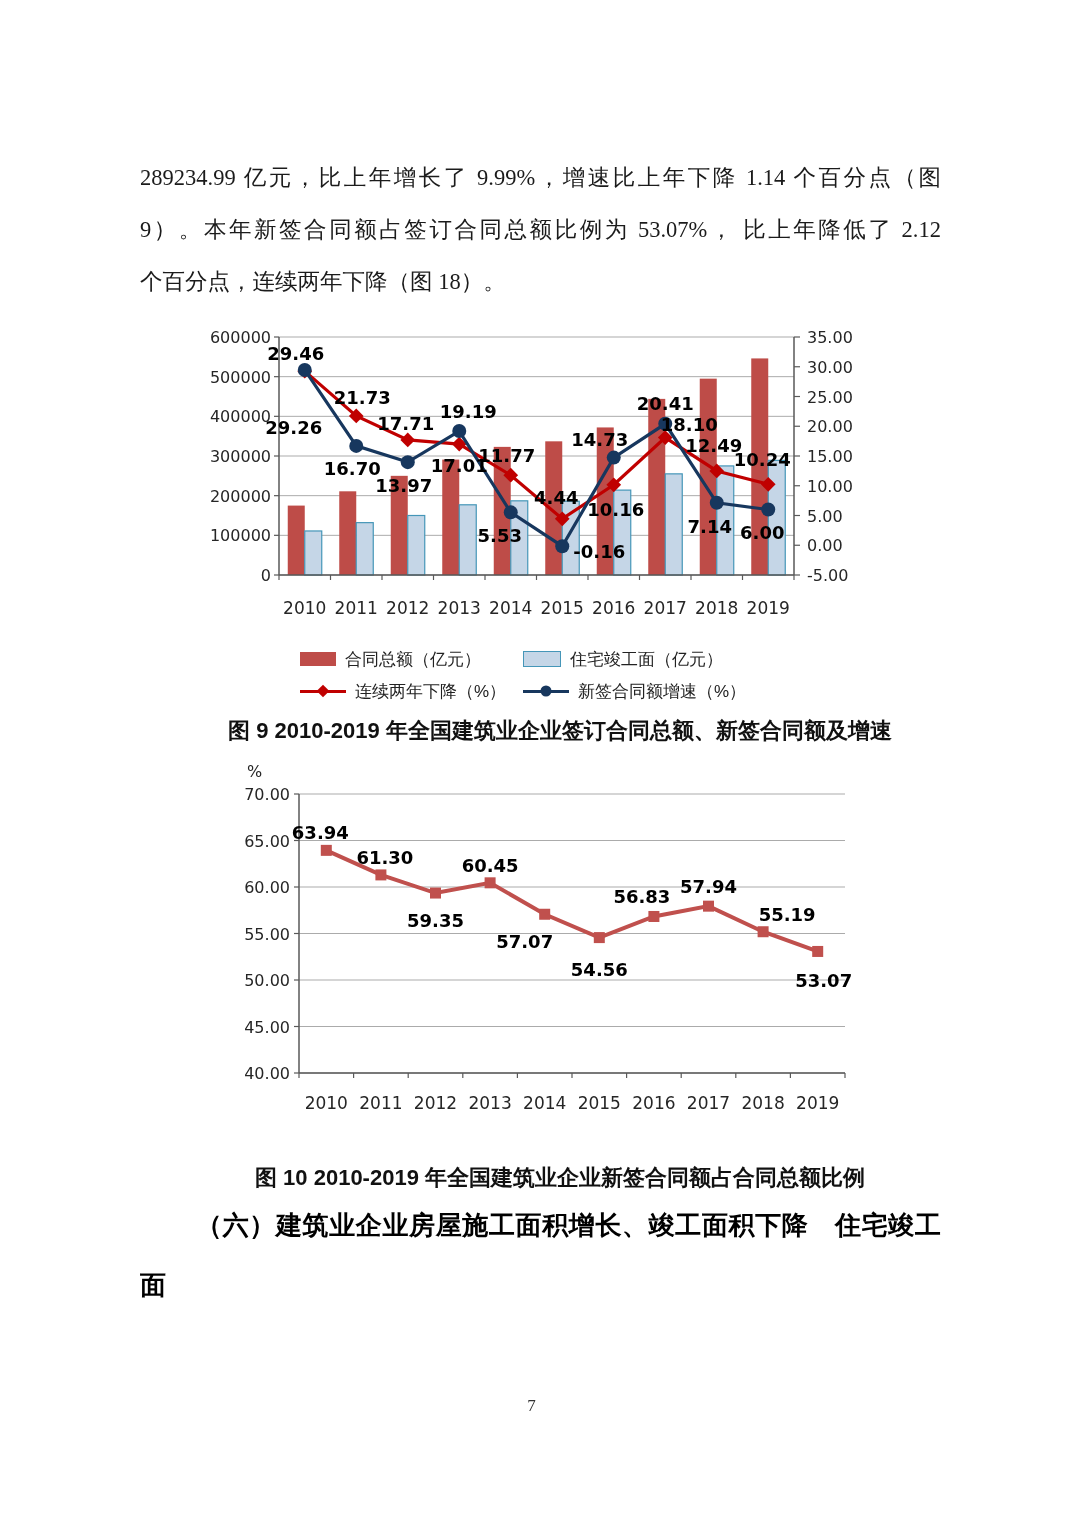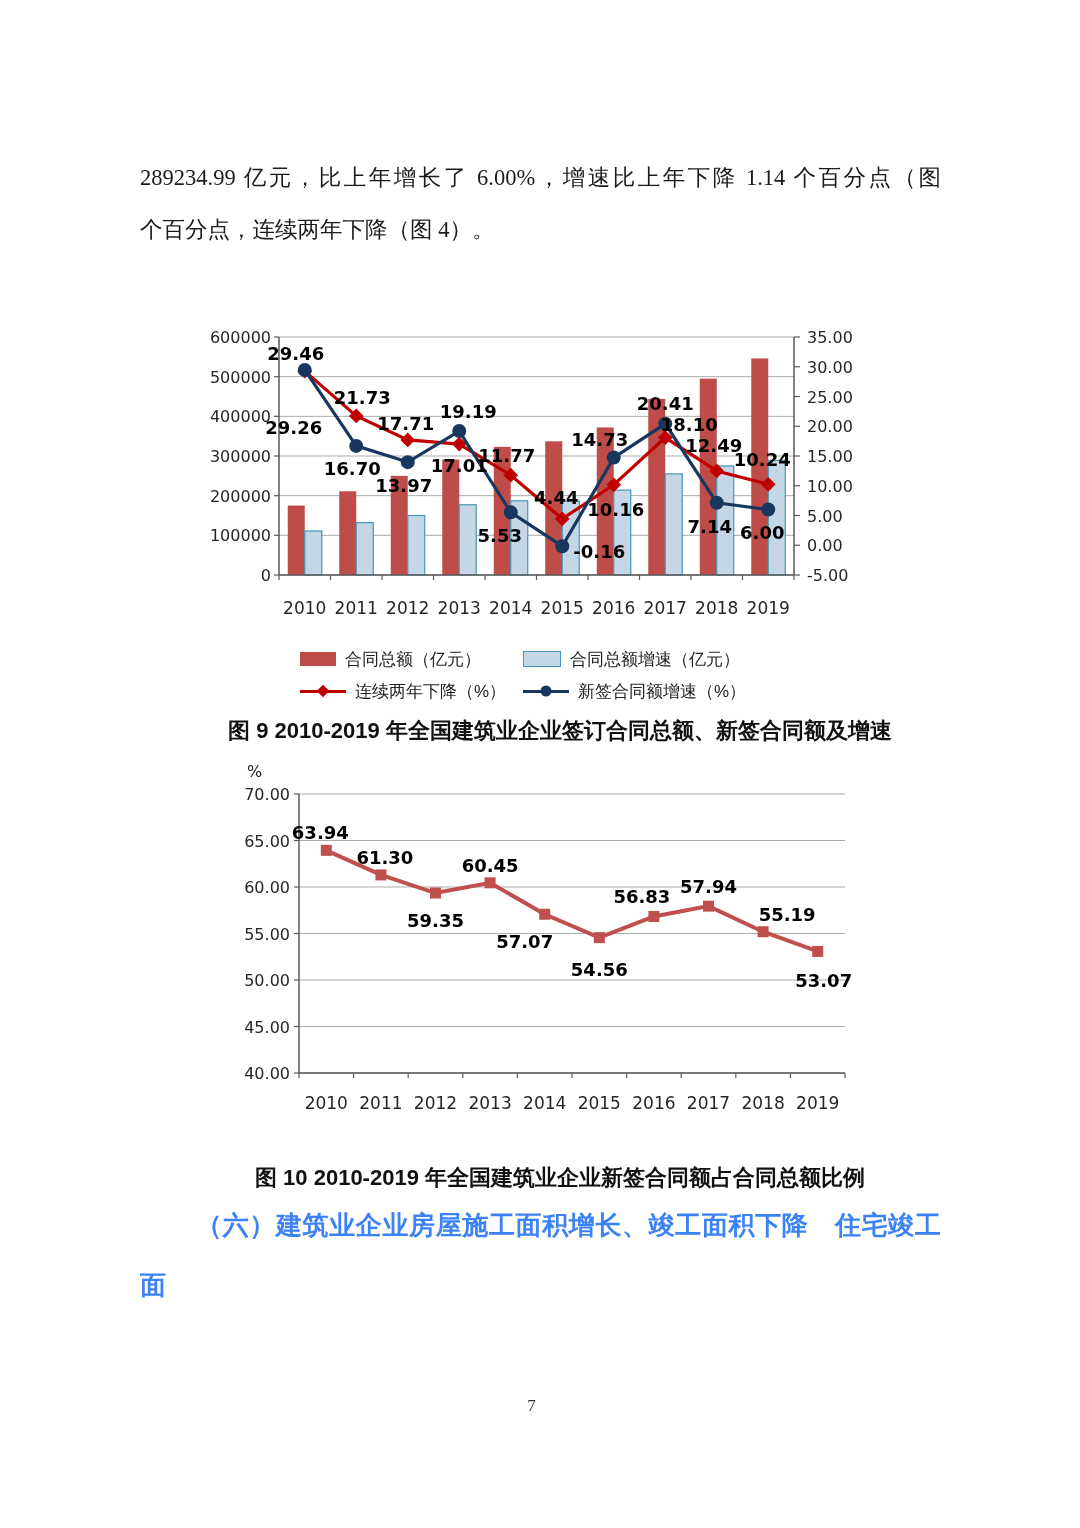--- a/index.html
+++ b/index.html
@@ -19,35 +19,36 @@
   .lg-row{display:flex;align-items:center;height:32px;}
   .lg-item{display:flex;align-items:center;width:223px;}
   .lg-item .lg-label{margin-left:9px;white-space:nowrap;}
   .sw-bar{display:inline-block;width:36px;height:14px;}
   .sw-line{position:relative;display:inline-block;width:46px;height:3px;}
   .sw-line .mk{position:absolute;left:50%;top:50%;width:9px;height:9px;
                transform:translate(-50%,-50%) rotate(45deg);}
   .sw-line .mk.round{transform:translate(-50%,-50%);border-radius:50%;width:11px;height:11px;}
   
   .heading{position:absolute;left:140px;top:1196px;width:801px;
-           font-weight:700;font-size:26px;line-height:60px;color:#3b82f6;}
+           font-weight:700;font-size:26px;line-height:60px;color:#000000;}
   .heading .h1{text-align:justify;text-align-last:justify;text-indent:56px;}
   .pagenum{position:absolute;left:0;top:1396px;width:1063px;text-align:center;
            font-size:17px;color:#333;}
   svg{position:absolute;}
   svg text{font-family:"DejaVu Sans","Liberation Sans",sans-serif;}
 </style>
 </head>
 <body>
 
 <div class="page">
 
   <div class="para">
-    <div class="ln just">289234.99 亿元，比上年增长了 6.00%，增速比上年下降 1.14 个百分点（图</div>
-    <div class="ln">个百分点，连续两年下降（图 4）。</div>
+    <div class="ln just">289234.99 亿元，比上年增长了 9.99%，增速比上年下降 1.14 个百分点（图</div>
+    <div class="ln just">9）。本年新签合同额占签订合同总额比例为 53.07%， 比上年降低了 2.12</div>
+    <div class="ln">个百分点，连续两年下降（图 18）。</div>
   </div>
 
   <svg id="fig9" style="left:180px;top:320px;" width="700" height="300" viewBox="0 0 700 300">
       <g>
         <line x1="99" y1="255" x2="614" y2="255" stroke="#ABABAB" stroke-width="1"></line>
         <line x1="99" y1="215.33333333333334" x2="614" y2="215.33333333333334" stroke="#ABABAB" stroke-width="1"></line>
         <line x1="99" y1="175.66666666666669" x2="614" y2="175.66666666666669" stroke="#ABABAB" stroke-width="1"></line>
         <line x1="99" y1="136" x2="614" y2="136" stroke="#ABABAB" stroke-width="1"></line>
         <line x1="99" y1="96.33333333333334" x2="614" y2="96.33333333333334" stroke="#ABABAB" stroke-width="1"></line>
         <line x1="99" y1="56.66666666666666" x2="614" y2="56.66666666666666" stroke="#ABABAB" stroke-width="1"></line>
@@ -186,21 +187,21 @@
     </svg>
 
   <div class="legend">
     <div class="lg-row">
       <div class="lg-item">
         <span class="sw-bar" id="sw0" style="background: rgb(190, 76, 72);"></span>
         <span class="lg-label">合同总额（亿元）</span>
       </div>
       <div class="lg-item">
         <span class="sw-bar" id="sw1" style="background: rgb(197, 214, 231); border: 1.5px solid rgb(69, 150, 184);"></span>
-        <span class="lg-label">合同总额增速（亿元）</span>
+        <span class="lg-label">住宅竣工面（亿元）</span>
       </div>
     </div>
     <div class="lg-row">
       <div class="lg-item">
         <span class="sw-line" id="sw2" style="background: rgb(192, 0, 0);">
             <span class="mk" style="background: rgb(192, 0, 0);"></span>
           </span>
         <span class="lg-label">连续两年下降（%）</span>
       </div>
       <div class="lg-item">

